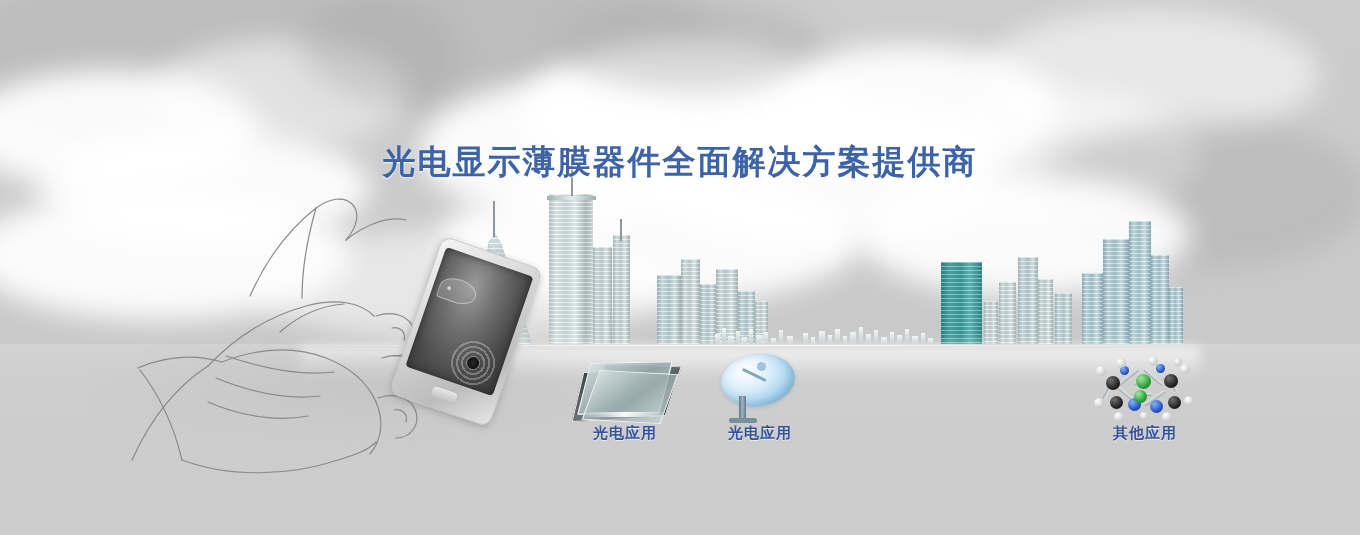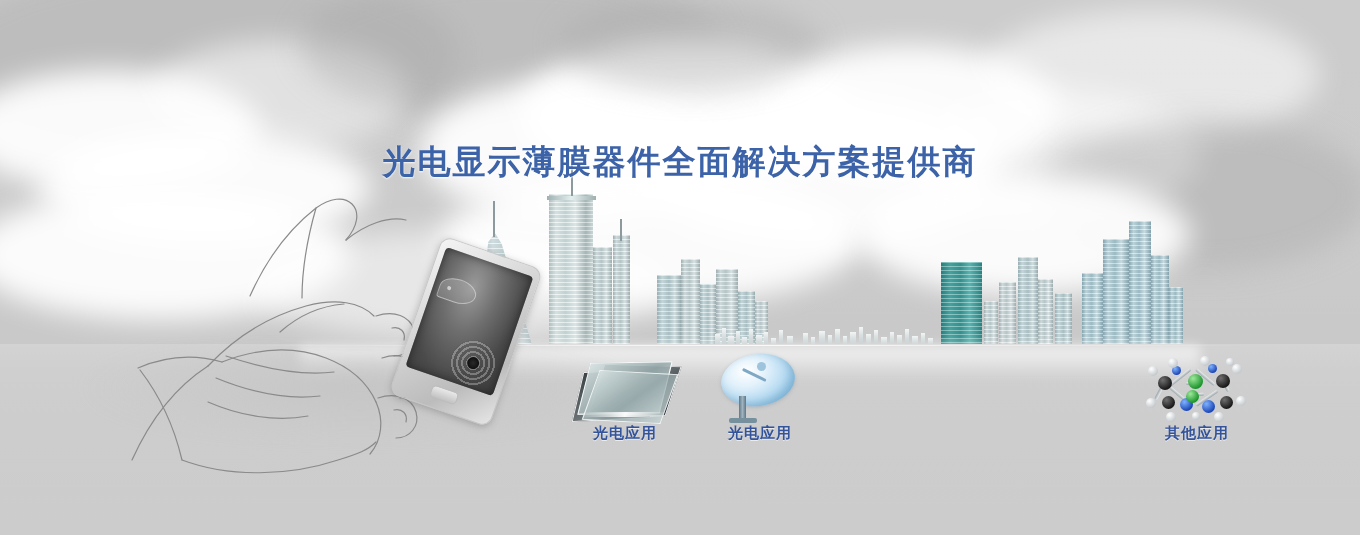--- a/index.html
+++ b/index.html
@@ -386,21 +386,21 @@
         <div class="dish"></div>
         <div class="dishlnb"></div>
         <div class="dishmast"></div>
         <div class="dishbase"></div>
       </div>
       <div class="applabel">光电应用</div>
     </div>
 
 
 
-    <div class="app" style="left:1132px;">
+    <div class="app" style="left:1080px;">
       <div class="appart">
         <div class="mol">
 
           <div class="bond" style="left:30px;top:32px;width:26px;transform:rotate(-38deg);"></div>
           <div class="bond" style="left:56px;top:16px;width:24px;transform:rotate(40deg);"></div>
           <div class="bond" style="left:30px;top:34px;width:22px;transform:rotate(40deg);"></div>
           <div class="bond" style="left:56px;top:52px;width:26px;transform:rotate(-34deg);"></div>
           <div class="bond" style="left:24px;top:30px;width:18px;transform:rotate(118deg);"></div>
           <div class="bond" style="left:80px;top:22px;width:18px;transform:rotate(62deg);"></div>
           <div class="bond" style="left:46px;top:30px;width:16px;transform:rotate(4deg);"></div>

